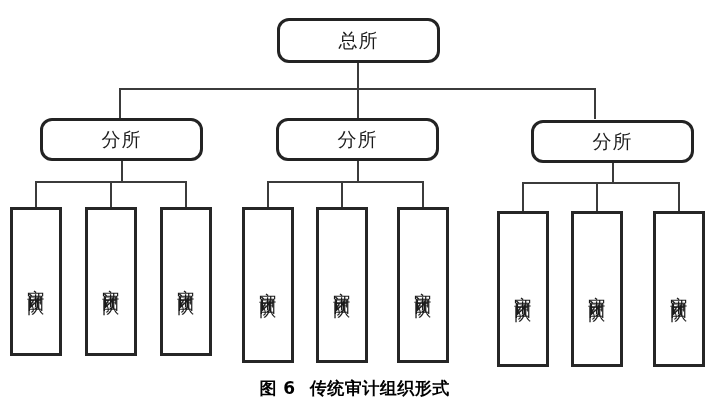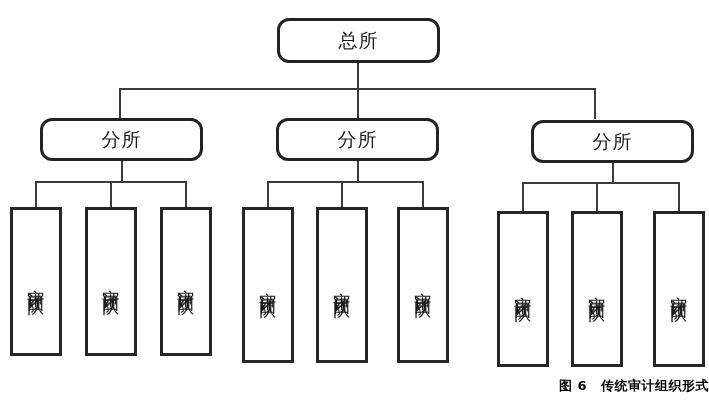--- a/index.html
+++ b/index.html
@@ -52,22 +52,22 @@
     line-height:1.32;
     letter-spacing:3px;
     color:#1a1a1a;
   }
 
   
   #caption{
     position:absolute;
     left:0;right:0;
     top:377px;
-    text-align:right;
-    font-size:13px;
+    text-align:center;
+    font-size:17px;
     font-weight:bold;
     color:#000000;
     letter-spacing:0.5px;
   }
   #caption .cap-sep{display:inline-block;width:14px;}
 </style>
 </head>
 <body>
 
 <div id="chart">

